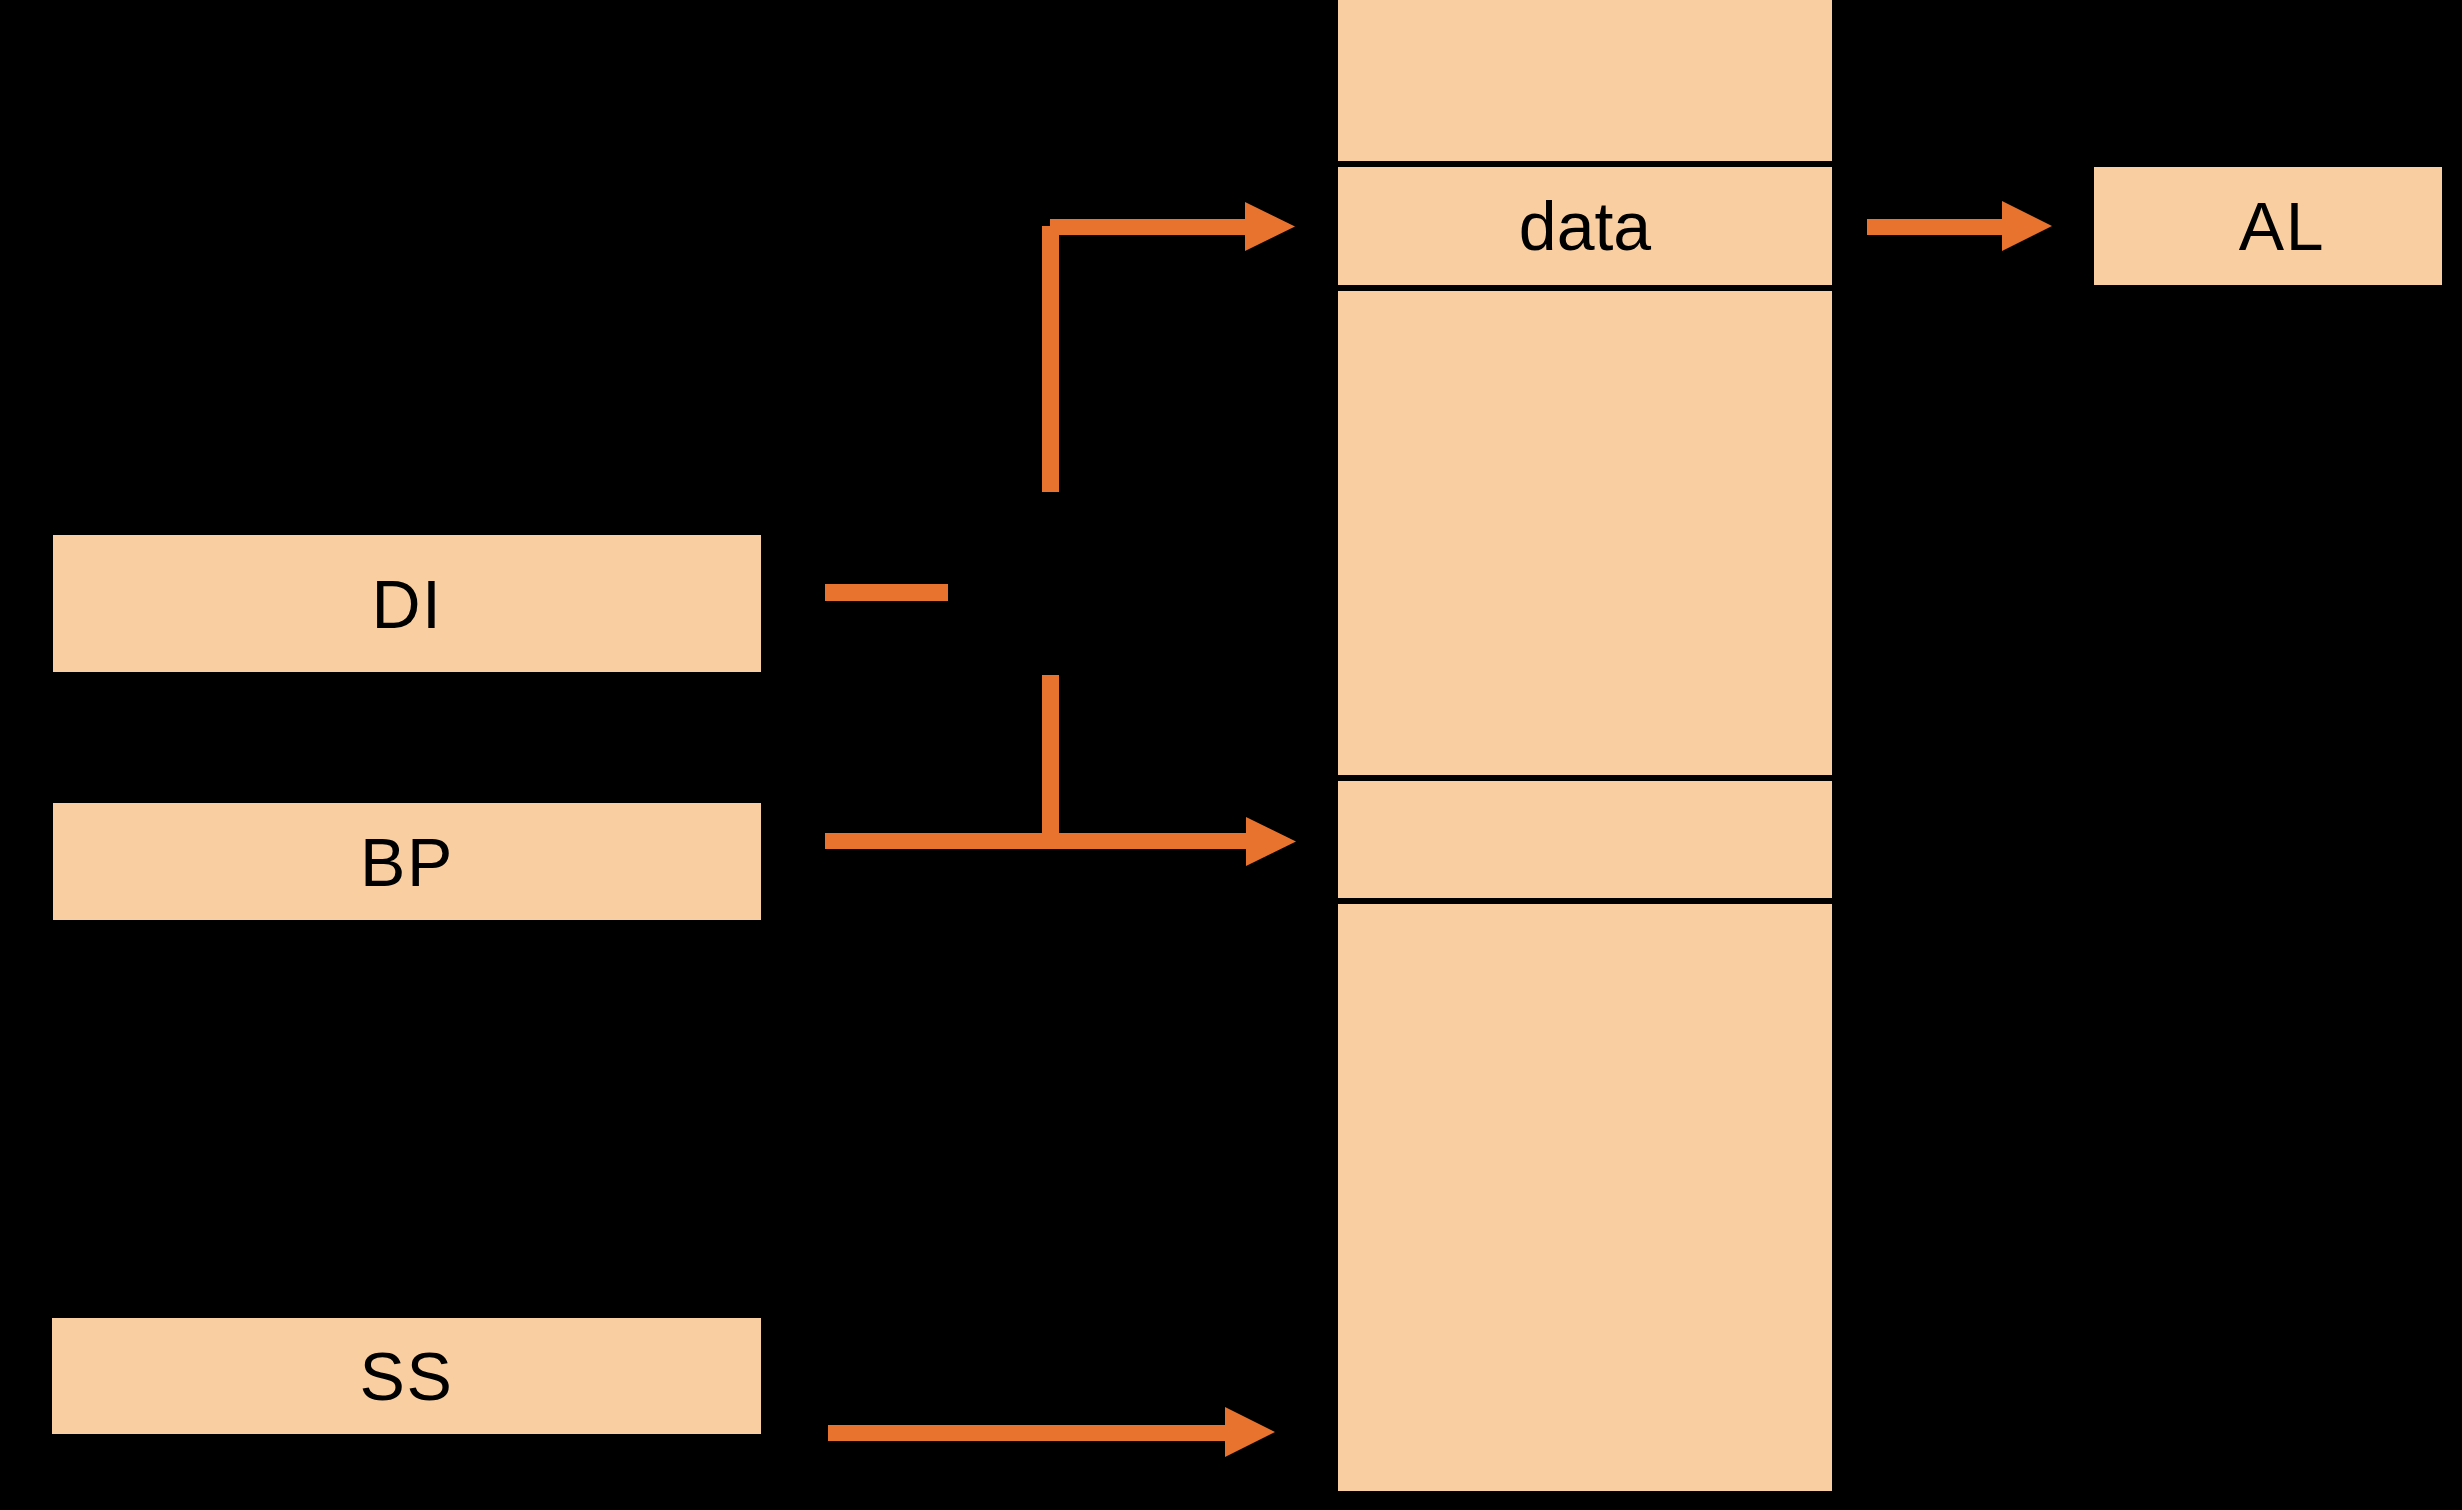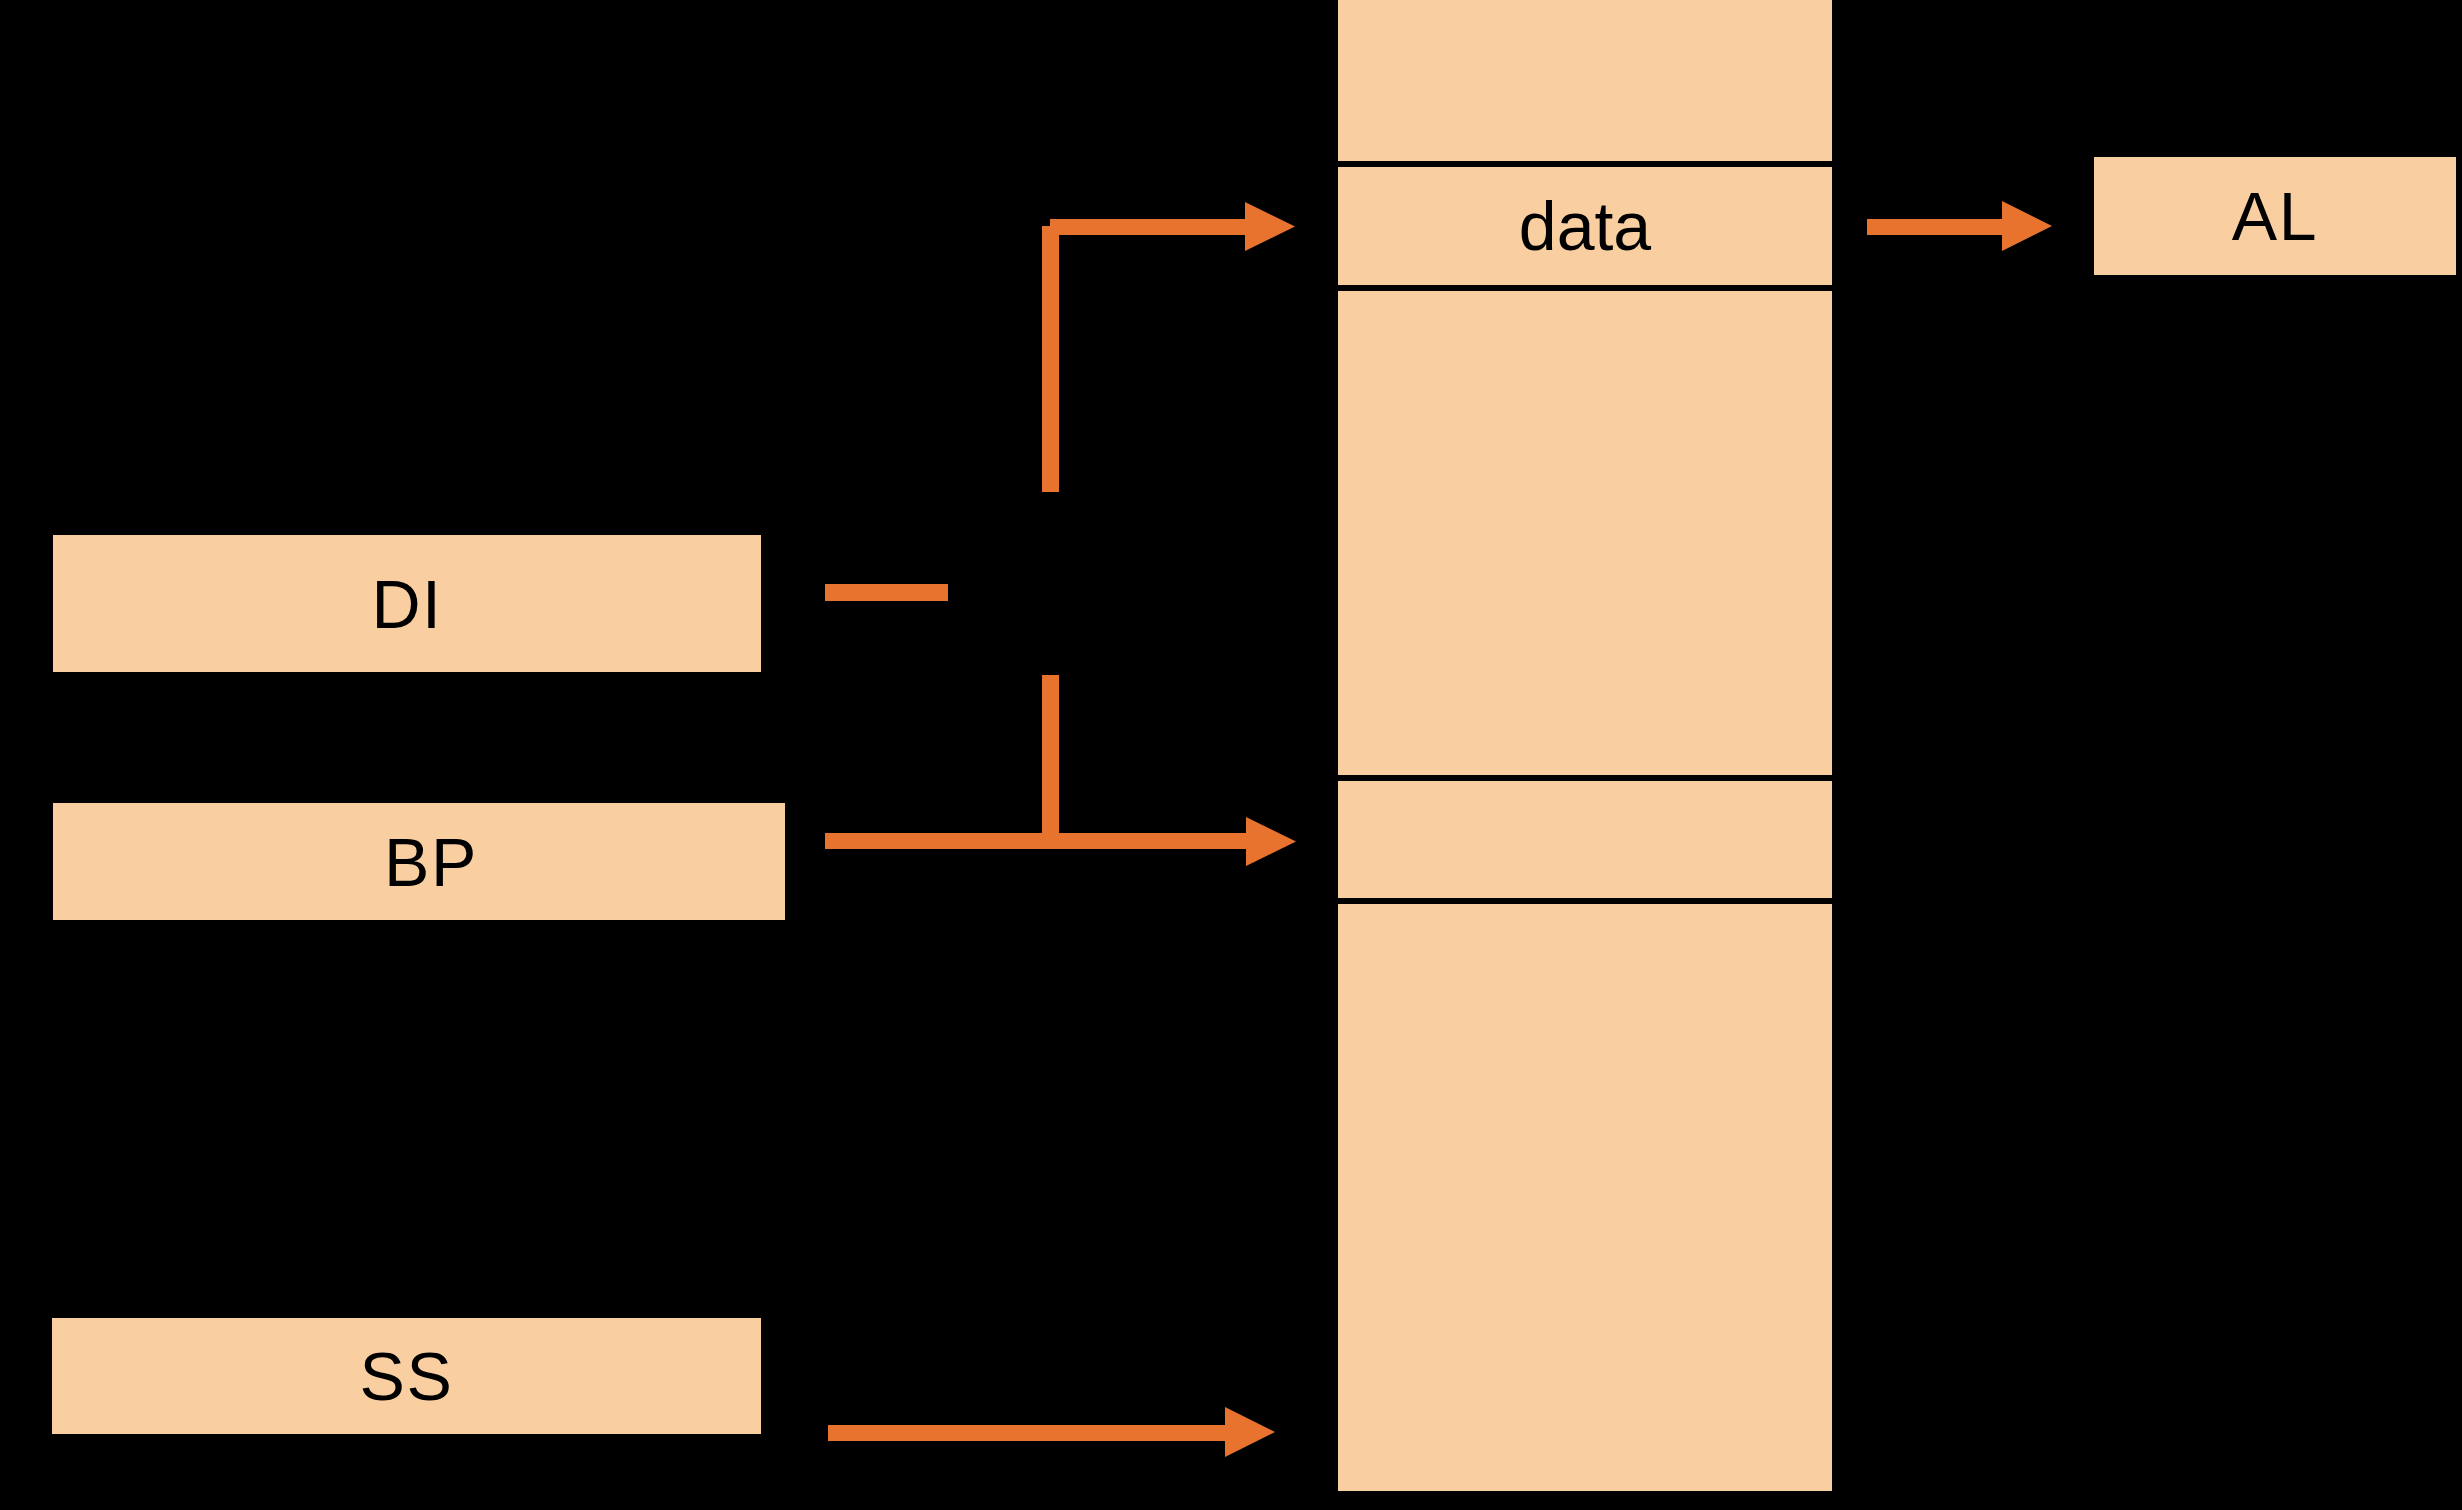--- a/index.html
+++ b/index.html
@@ -23,21 +23,21 @@
     justify-content: center;
   }
   .box .lbl {
     color: #000000;
     font-size: 68px;
     line-height: 1;
     letter-spacing: 1.6px;
   }
   
   .box-di { left: 53px;  top: 535px;  width: 708px; height: 137px; }
-  .box-bp { left: 53px;  top: 803px; width: 708px; height: 117px; padding-left: 24px; }
+  .box-bp { left: 53px;  top: 803px; width: 708px; height: 117px; }
   .box-ss { left: 52px;  top: 1318px; width: 709px; height: 116px; }
   
   .memory {
     position: absolute;
     left: 1338px; top: 0px;
     width: 494px; height: 1491px;
     background: #F9CFA2;
   }
   .mem-divider {
     position: absolute;
@@ -54,21 +54,21 @@
     left: 0; top: 167px;
     width: 100%; height: 118px;
     display: flex;
     align-items: center;
     justify-content: center;
     color: #000000;
     font-size: 68px;
     line-height: 1;
   }
   
-  .box-al { left: 2094px; top: 157px; width: 362px; height: 118px; }
+  .box-al { left: 2094px; top: 167px; width: 320px; height: 118px; padding-left: 28px; }
   
   .conn {
     position: absolute;
     background: #E8732E;
   }
   .head {
     position: absolute;
     background: #E8732E;
     clip-path: polygon(0% 0%, 100% 50%, 0% 100%);
   }

